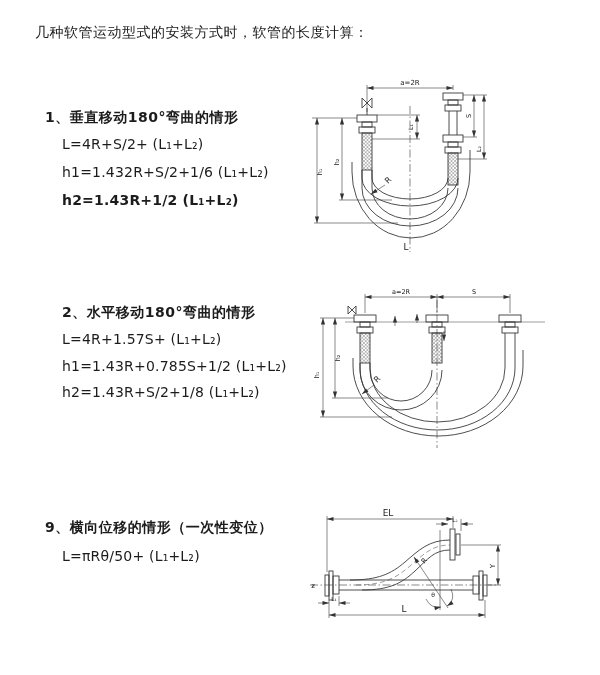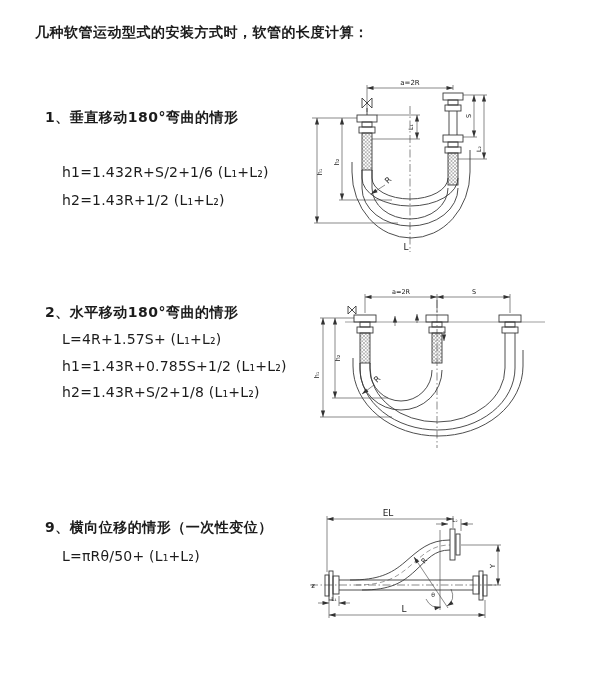--- a/index.html
+++ b/index.html
@@ -2,38 +2,39 @@
 <html><head>
 <meta charset="utf-8">
 <style>
   html,body{margin:0;padding:0;}
   body{
     width:600px;height:675px;background:#ffffff;
     font-family:"DejaVu Sans","Liberation Sans",sans-serif;
     color:#1c1c1c;overflow:hidden;
   }
   .page{position:relative;width:600px;height:675px;background:#fff;}
-  .doc-title{position:absolute;font-size:14px;font-weight:700;letter-spacing:0.5px;white-space:nowrap;}
+  .doc-title{position:absolute;font-size:14px;font-weight:400;letter-spacing:0.5px;white-space:nowrap;}
   .sec-heading{position:absolute;font-size:14px;font-weight:600;letter-spacing:0.5px;white-space:nowrap;}
   .formula{position:absolute;font-size:14px;font-weight:400;letter-spacing:0.2px;white-space:nowrap;}
   svg.diagrams{position:absolute;left:0;top:0;}
   svg text{fill:#222;stroke:none;font-family:"DejaVu Sans","Liberation Sans",sans-serif;}
 </style>
 </head>
 <body>
 
 <div class="page">
 
   <div class="doc-title" style="left:35px;top:24px;">几种软管运动型式的安装方式时，软管的长度计算：</div>
 
   <div class="sec-heading" style="left:45px;top:109px;">1、垂直移动180°弯曲的情形</div>
+  <div class="formula" style="left:62px;top:136px;">L=4R+S/2+ (L₁+L₂)</div>
   <div class="formula" style="left:62px;top:164px;">h1=1.432R+S/2+1/6 (L₁+L₂)</div>
-  <div class="formula" style="left:62px;top:192px;">h2=1.43R+1/2 (L₁+L₂)</div>
-
-  <div class="sec-heading" style="left:45px;top:304px;text-align:right;">2、水平移动180°弯曲的情形</div>
+  <div class="formula" style="left:62px;top:192px;font-weight:bold;">h2=1.43R+1/2 (L₁+L₂)</div>
+
+  <div class="sec-heading" style="left:62px;top:304px;text-align:right;">2、水平移动180°弯曲的情形</div>
   <div class="formula" style="left:62px;top:331px;">L=4R+1.57S+ (L₁+L₂)</div>
   <div class="formula" style="left:62px;top:358px;">h1=1.43R+0.785S+1/2 (L₁+L₂)</div>
   <div class="formula" style="left:62px;top:384px;">h2=1.43R+S/2+1/8 (L₁+L₂)</div>
 
   <div class="sec-heading" style="left:45px;top:519px;">9、横向位移的情形（一次性变位）</div>
   <div class="formula" style="left:62px;top:548px;">L=πRθ/50+ (L₁+L₂)</div>
 
   <svg class="diagrams" width="600" height="675" viewBox="0 0 600 675">
     <defs>
       <marker id="mE" markerUnits="userSpaceOnUse" markerWidth="8" markerHeight="6" refX="7" refY="3" orient="auto">

